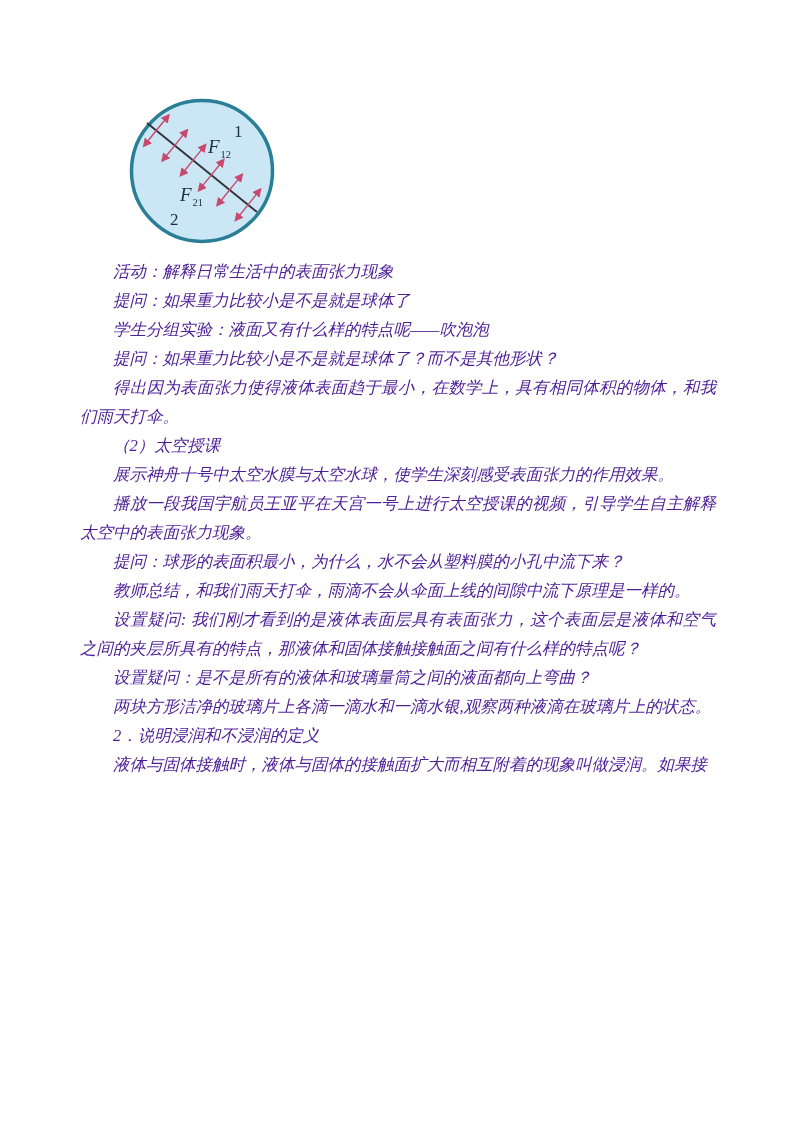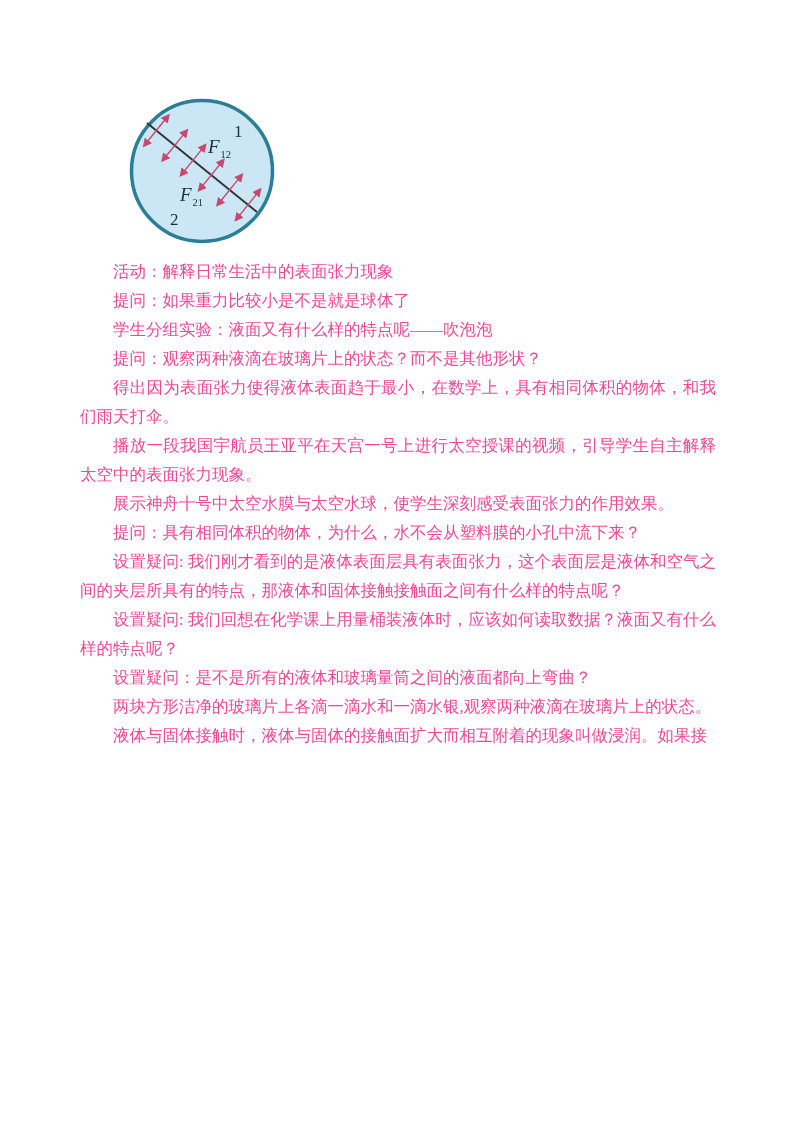--- a/index.html
+++ b/index.html
@@ -18,22 +18,23 @@
     width: 152px;
     height: 152px;
   }
   .doc {
     position: absolute;
     left: 80px;
     top: 257px;
     width: 636px;
     font-size: 16.5px;
     line-height: 29px;
-    color: #ec4899;
+    color: #4c1d95;
     text-align: justify;
+    font-style: italic;
   }
   .doc p {
     margin: 0;
     padding: 0;
     text-indent: 2em;
     word-break: break-all;
   }
   svg text { user-select: none; }
 </style>
 </head>
@@ -71,25 +72,27 @@
       <text x="66.5" y="111" font-size="10.5" fill="#1f2d3d">21</text>
 
       <text x="44" y="130" font-size="17" fill="#1f2d3d">2</text>
     </svg>
   </div>
 
   <div class="doc">
     <p>活动：解释日常生活中的表面张力现象</p>
     <p>提问：如果重力比较小是不是就是球体了</p>
     <p>学生分组实验：液面又有什么样的特点呢——吹泡泡</p>
-    <p>提问：观察两种液滴在玻璃片上的状态？而不是其他形状？</p>
+    <p>提问：如果重力比较小是不是就是球体了？而不是其他形状？</p>
     <p>得出因为表面张力使得液体表面趋于最小，在数学上，具有相同体积的物体，和我们雨天打伞。</p>
+    <p>（2）太空授课</p>
+    <p>展示神舟十号中太空水膜与太空水球，使学生深刻感受表面张力的作用效果。</p>
     <p>播放一段我国宇航员王亚平在天宫一号上进行太空授课的视频，引导学生自主解释太空中的表面张力现象。</p>
-    <p>展示神舟十号中太空水膜与太空水球，使学生深刻感受表面张力的作用效果。</p>
-    <p>提问：具有相同体积的物体，为什么，水不会从塑料膜的小孔中流下来？</p>
+    <p>提问：球形的表面积最小，为什么，水不会从塑料膜的小孔中流下来？</p>
+    <p>教师总结，和我们雨天打伞，雨滴不会从伞面上线的间隙中流下原理是一样的。</p>
     <p>设置疑问: 我们刚才看到的是液体表面层具有表面张力，这个表面层是液体和空气之间的夹层所具有的特点，那液体和固体接触接触面之间有什么样的特点呢？</p>
-    <p>设置疑问: 我们回想在化学课上用量桶装液体时，应该如何读取数据？液面又有什么样的特点呢？</p>
     <p>设置疑问：是不是所有的液体和玻璃量筒之间的液面都向上弯曲？</p>
     <p>两块方形洁净的玻璃片上各滴一滴水和一滴水银,观察两种液滴在玻璃片上的状态。</p>
+    <p>2．说明浸润和不浸润的定义</p>
     <p>液体与固体接触时，液体与固体的接触面扩大而相互附着的现象叫做浸润。如果接</p>
   </div>
 
 </div>
 
 </body></html>

